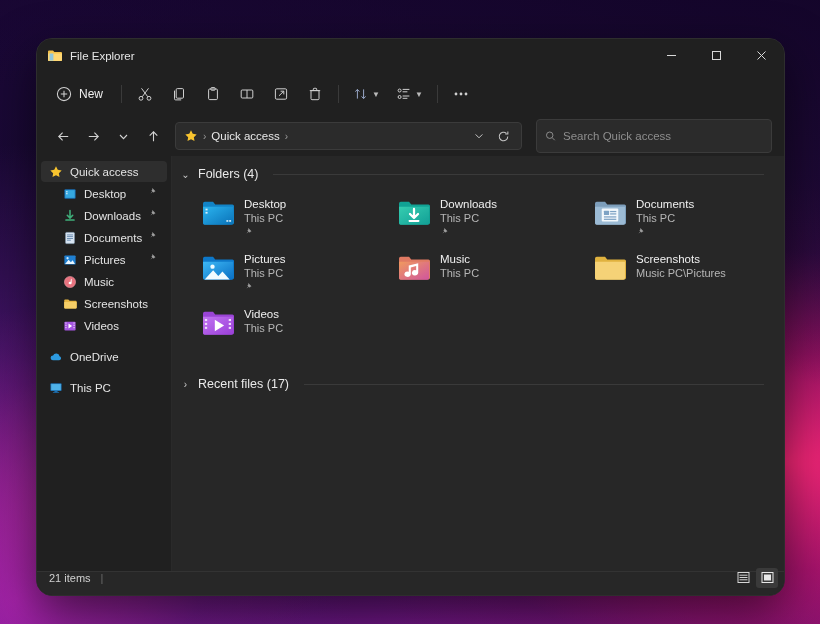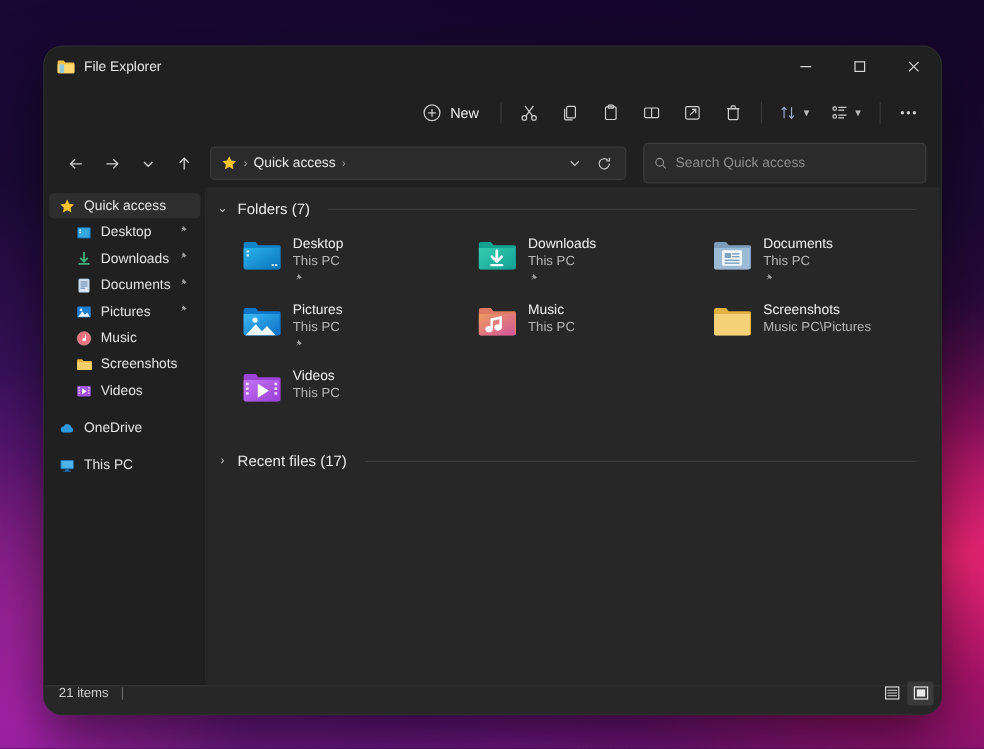--- a/index.html
+++ b/index.html
@@ -58,21 +58,20 @@
     width:45px; height:33px; display:flex; align-items:center; justify-content:center;
     color:#d8d8d8;
   }
 
   
   #toolbar {
     height:44px; background:#202020;
     display:flex; align-items:center;
     padding:0 10px; gap:0px;
     flex:0 0 44px;
-    justify-content:flex-end;
   }
   .tool-btn {
     height:30px; display:flex; align-items:center; justify-content:center;
     border-radius:4px; color:#cfcfcf; padding:0 8px; min-width:34px;
   }
   .new-btn { gap:7px; padding:0 12px 0 9px; }
   .new-label { font-size:12px; color:#f0f0f0; }
   .tool-sep { width:1px; height:18px; background:#3a3a3a; margin:0 6px; }
   .chev { font-size:8px; margin-left:3px; color:#b9b9b9; }
 
@@ -456,21 +455,21 @@
           </svg>
           <span class="nav-label">This PC</span>
         </div>
         <div class="nav-gap"></div>
       </div>
 
     <div id="content">
 
       <div class="group-head">
         <span class="group-chevron">⌄</span>
-        <span class="group-title">Folders (7)</span>
+        <span class="group-title">Folders (4)</span>
         <span class="group-rule"></span>
       </div>
 
       <div class="tiles" id="tiles">
           <div class="tile">
             <svg viewBox="0 0 31 31" class="ficon">
               <defs>
                 <linearGradient id="gd1" x1="0" y1="0" x2="1" y2="1">
                   <stop offset="0" stop-color="#2bb4ef"></stop>
                   <stop offset="1" stop-color="#0a72b8"></stop>

